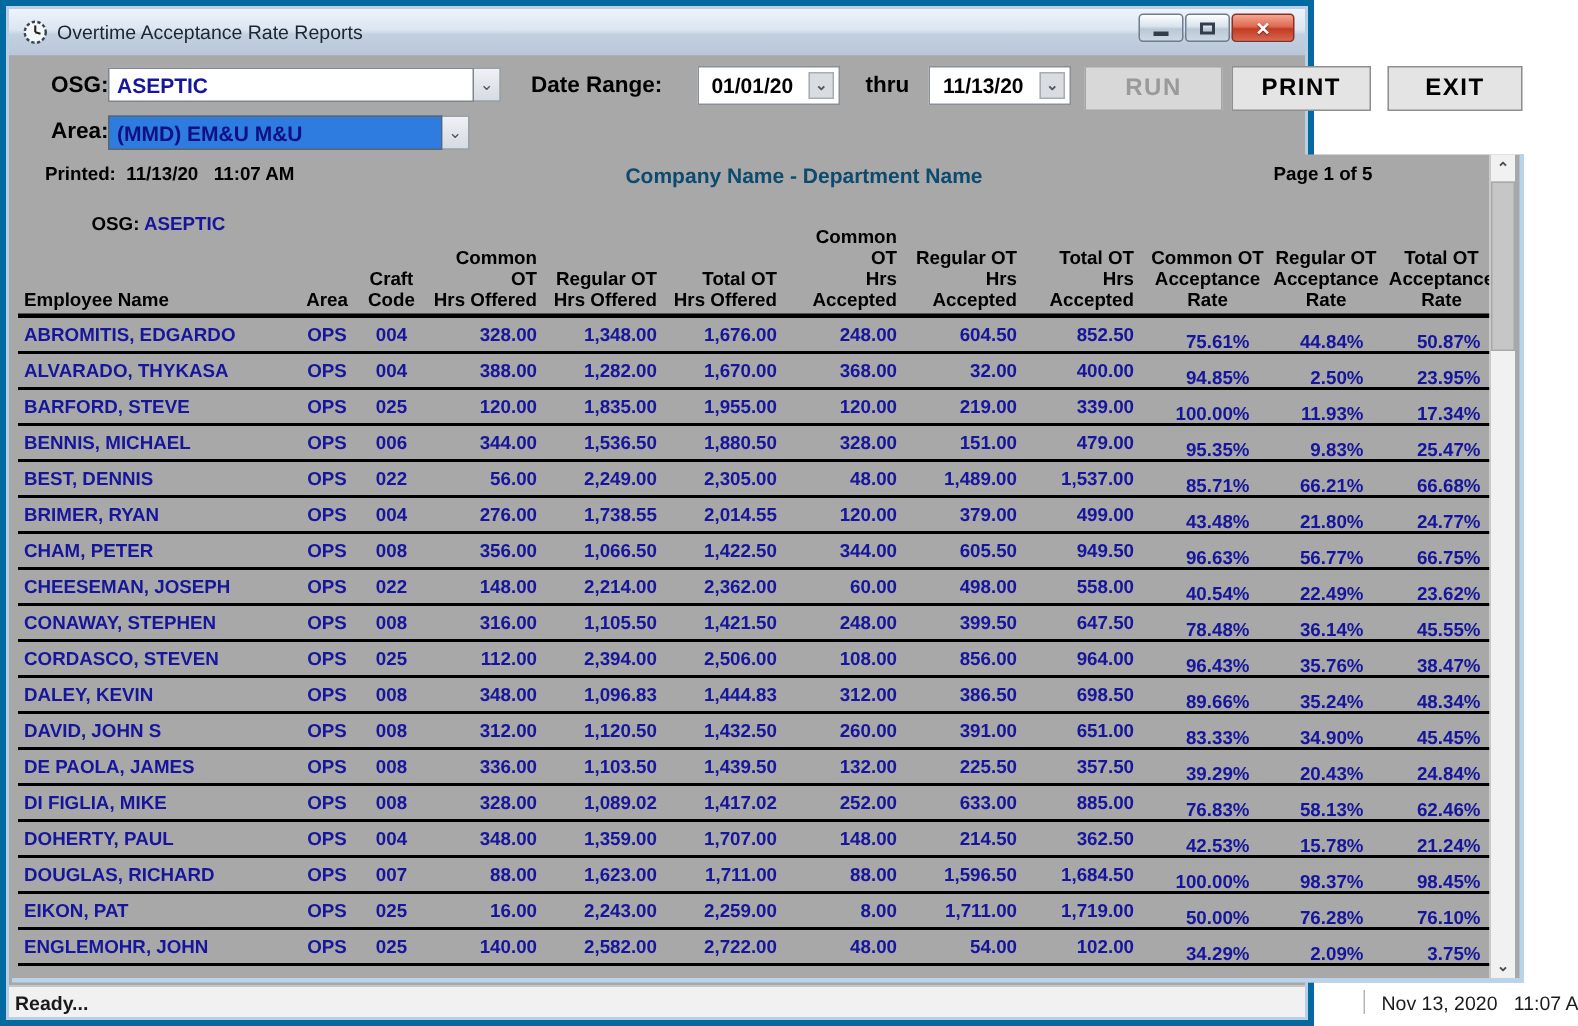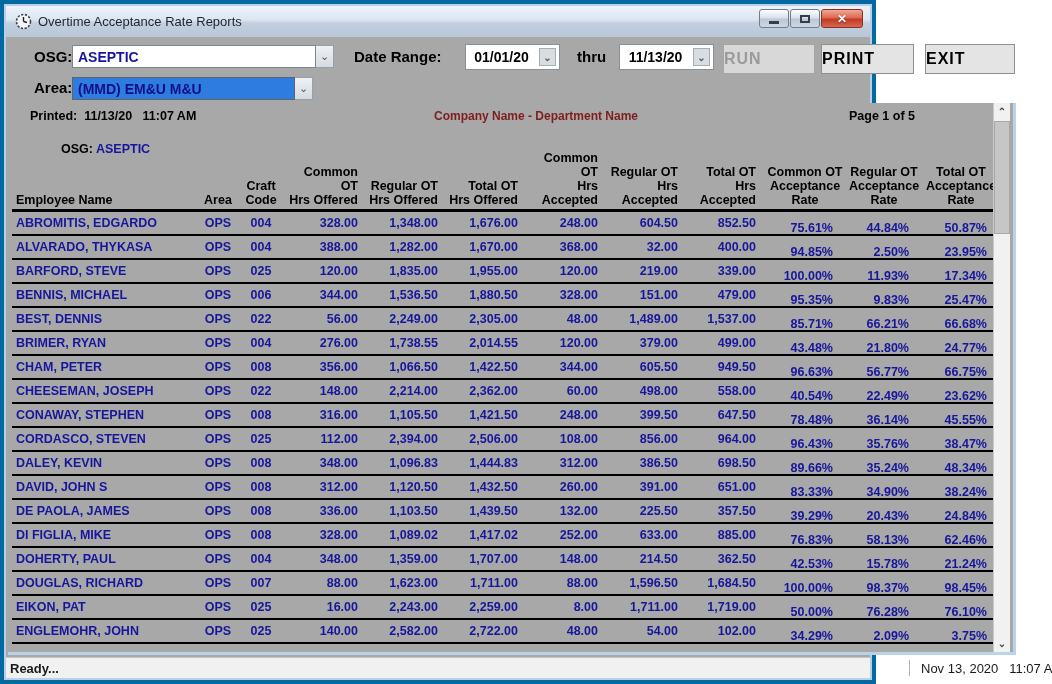--- a/index.html
+++ b/index.html
@@ -51,31 +51,31 @@
   }
   .datecombo .val { position:absolute; left:0; right:22px; top:0; bottom:0; display:flex; align-items:center; justify-content:center; }
   .datecombo .drop {
     position:absolute; right:3px; top:3px; bottom:3px; width:17px;
     background:#d9dde2; border:1px solid #a7adb4; color:#4c5864; font-size:10px;
     display:flex; align-items:center; justify-content:center; cursor:pointer;
   }
   .btn {
     position:absolute; height:30px; background:#e4e4e4; border:1px solid #8f8f8f;
     font-family:"Liberation Sans", sans-serif; font-weight:bold; font-size:16px; color:#000;
-    letter-spacing:1px; cursor:pointer; line-height:28px;
+    letter-spacing:1px; cursor:pointer; text-align:center; line-height:28px;
   }
   .btn.disabled { background:#d8d8d8; color:#9a9a9a; border-color:#a5a5a5; cursor:default; }
   
   .report-area {
     position:absolute; left:4px; top:99px; width:1008px; height:552px;
     background:#a8a8a8; border-right:3px solid #b9d3ea; border-bottom:3px solid #b9d3ea;
     overflow:hidden;
   }
   .rep-line { position:absolute; font-weight:bold; font-size:12.5px; color:#000; white-space:pre; }
-  .rep-center { position:absolute; left:64px; width:928px; text-align:center; font-weight:bold; font-size:12px; color:#7f1d1d; }
+  .rep-center { position:absolute; left:64px; width:928px; text-align:center; font-weight:bold; font-size:14px; color:#0c4a6e; }
   .navy { color:#16169c; }
   .tablewrap { position:absolute; left:4px; top:48px; width:982px; }
   .thead, .tr {
     display:grid;
     grid-template-columns:186px 40px 46px 82px 80px 80px 80px 80px 78px 82px 76px 78px;
   }
   .thead { align-items:end; border-bottom:3px solid #000; padding-bottom:2px; min-height:44px; }
   .th { font-weight:bold; font-size:12.5px; color:#000; white-space:pre-line; text-align:center; line-height:14px; }
   .thead .th:nth-child(1){ text-align:left; padding-left:4px; }
   .thead .th:nth-child(n+4):nth-child(-n+9){ text-align:right; padding-right:8px; }
@@ -351,21 +351,21 @@
             <div class="td">OPS</div>
             <div class="td">008</div>
             <div class="td">312.00</div>
             <div class="td">1,120.50</div>
             <div class="td">1,432.50</div>
             <div class="td">260.00</div>
             <div class="td">391.00</div>
             <div class="td">651.00</div>
             <div class="td">83.33%</div>
             <div class="td">34.90%</div>
-            <div class="td">38.24%</div>
+            <div class="td">45.45%</div>
           </div>
           <div class="tr">
             <div class="td">DE PAOLA, JAMES</div>
             <div class="td">OPS</div>
             <div class="td">008</div>
             <div class="td">336.00</div>
             <div class="td">1,103.50</div>
             <div class="td">1,439.50</div>
             <div class="td">132.00</div>
             <div class="td">225.50</div>

